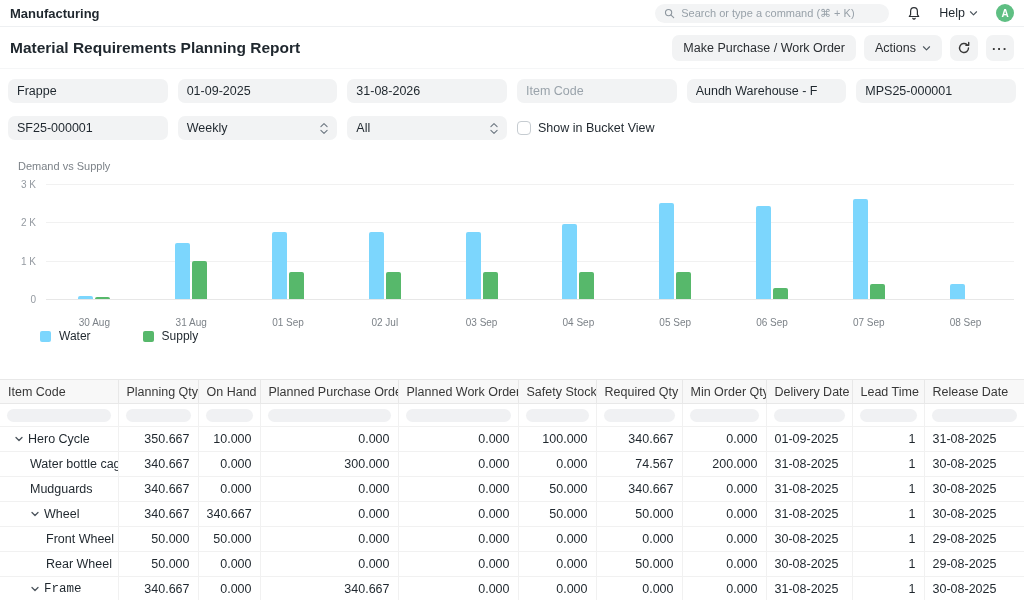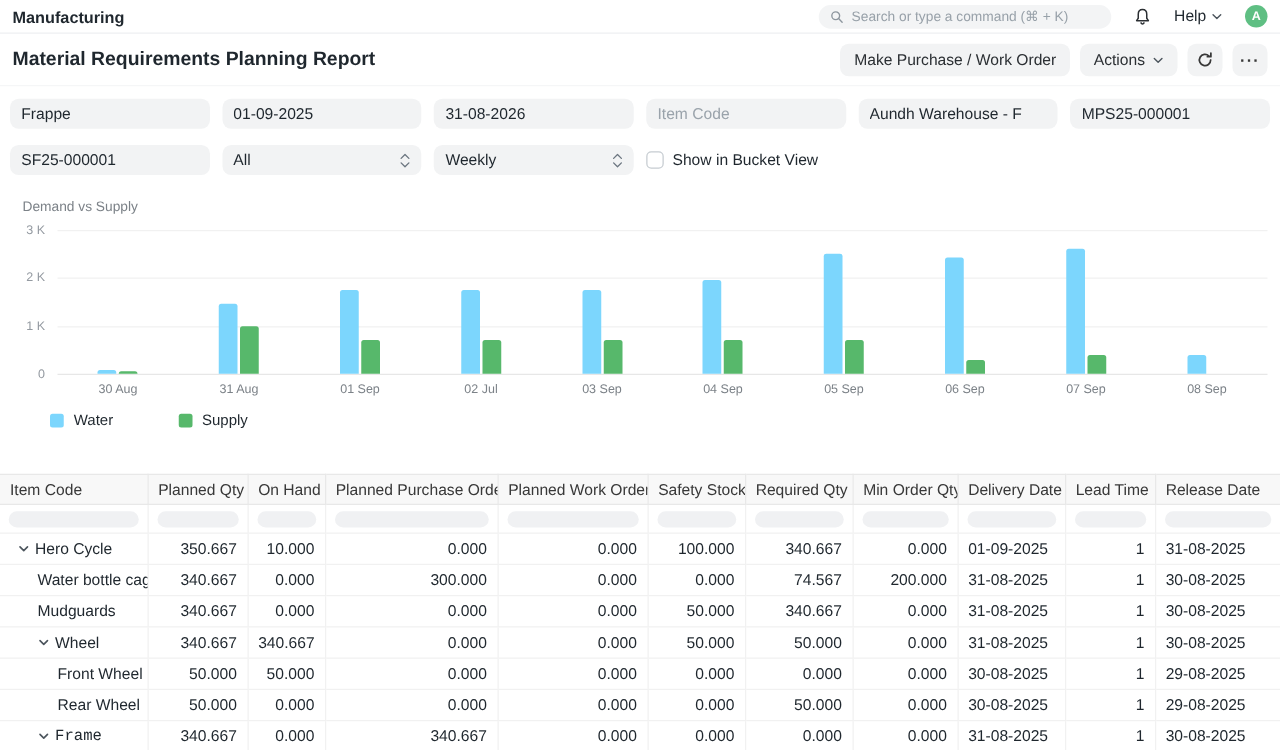--- a/index.html
+++ b/index.html
@@ -68,21 +68,21 @@
   .chart-title{margin:20px 0 0 8px;font-size:11px;color:#7c8288;}
   .chart-area{position:relative;margin-top:12px;}
   .y-axis-label{position:absolute;left:0;width:26px;text-align:right;font-size:10px;color:#949aa1;}
   .plot{margin-left:36px;position:relative;height:133px;}
   .gridline{position:absolute;left:0;right:0;height:1px;background:#f1f1f1;}
   .gridline.base{background:#e7e7e7;}
   .groups{position:absolute;left:0;right:0;top:0;display:flex;}
   .chart-group{flex:1;display:flex;flex-direction:column;align-items:center;}
   .bars{height:115px;display:flex;align-items:flex-end;gap:2px;}
   .bar{width:15px;border-radius:2px 2px 0 0;}
-  .x-label{margin-top:7px;font-size:10px;color:#7c8288;white-space:nowrap;}
+  .x-label{margin-top:18px;font-size:10px;color:#7c8288;white-space:nowrap;}
   .legend{display:flex;gap:52px;margin:12px 0 0 30px;}
   .legend-item{display:flex;align-items:center;gap:8px;}
   .legend-swatch{width:11px;height:11px;border-radius:2px;}
   .legend-label{font-size:12px;font-weight:500;color:#1f272e;}
 
   
   .data-table{
     width:1024px;border-collapse:collapse;table-layout:fixed;
     margin-top:36px;font-size:12.5px;
   }
@@ -162,28 +162,28 @@
         <input class="filter-input" value="Frappe" style="">
         <input class="filter-input" value="01-09-2025" style="">
         <input class="filter-input" value="31-08-2026" style="">
         <input class="filter-input" placeholder="Item Code" style="">
         <input class="filter-input" value="Aundh Warehouse - F" style="">
         <input class="filter-input" value="MPS25-000001" style="">
       </div>
     <div class="filter-row">
       <input class="filter-input" value="SF25-000001" style="">
       <div class="filter-select">
-        <span>All</span>
+        <span>Weekly</span>
         <svg width="8" height="13" viewBox="0 0 9 14">
           <polyline points="1,5 4.5,1.5 8,5" fill="none" stroke="#6c7680" stroke-width="1.2" stroke-linecap="round" stroke-linejoin="round"></polyline>
           <polyline points="1,9 4.5,12.5 8,9" fill="none" stroke="#6c7680" stroke-width="1.2" stroke-linecap="round" stroke-linejoin="round"></polyline>
         </svg>
       </div>
       <div class="filter-select">
-        <span>Weekly</span>
+        <span>All</span>
         <svg width="8" height="13" viewBox="0 0 9 14">
           <polyline points="1,5 4.5,1.5 8,5" fill="none" stroke="#6c7680" stroke-width="1.2" stroke-linecap="round" stroke-linejoin="round"></polyline>
           <polyline points="1,9 4.5,12.5 8,9" fill="none" stroke="#6c7680" stroke-width="1.2" stroke-linecap="round" stroke-linejoin="round"></polyline>
         </svg>
       </div>
       <label class="bucket-check">
         <span class="checkbox"></span>
         <span class="bucket-label">Show in Bucket View</span>
       </label>
       <div></div>
@@ -303,21 +303,21 @@
         <col style="width: 78px;">
         <col style="width: 86px;">
         <col style="width: 84px;">
         <col style="width: 86px;">
         <col style="width: 72px;">
         <col style="width: 100px;">
       </colgroup>
     <thead>
       <tr id="table-header-row">
           <th>Item Code</th>
-          <th>Planned Qty</th>
+          <th>Planning Qty</th>
           <th>On Hand</th>
           <th>Planned Purchase Order</th>
           <th>Planned Work Order</th>
           <th>Safety Stock</th>
           <th>Required Qty</th>
           <th>Min Order Qty</th>
           <th>Delivery Date</th>
           <th>Lead Time</th>
           <th>Release Date</th>
         </tr>

